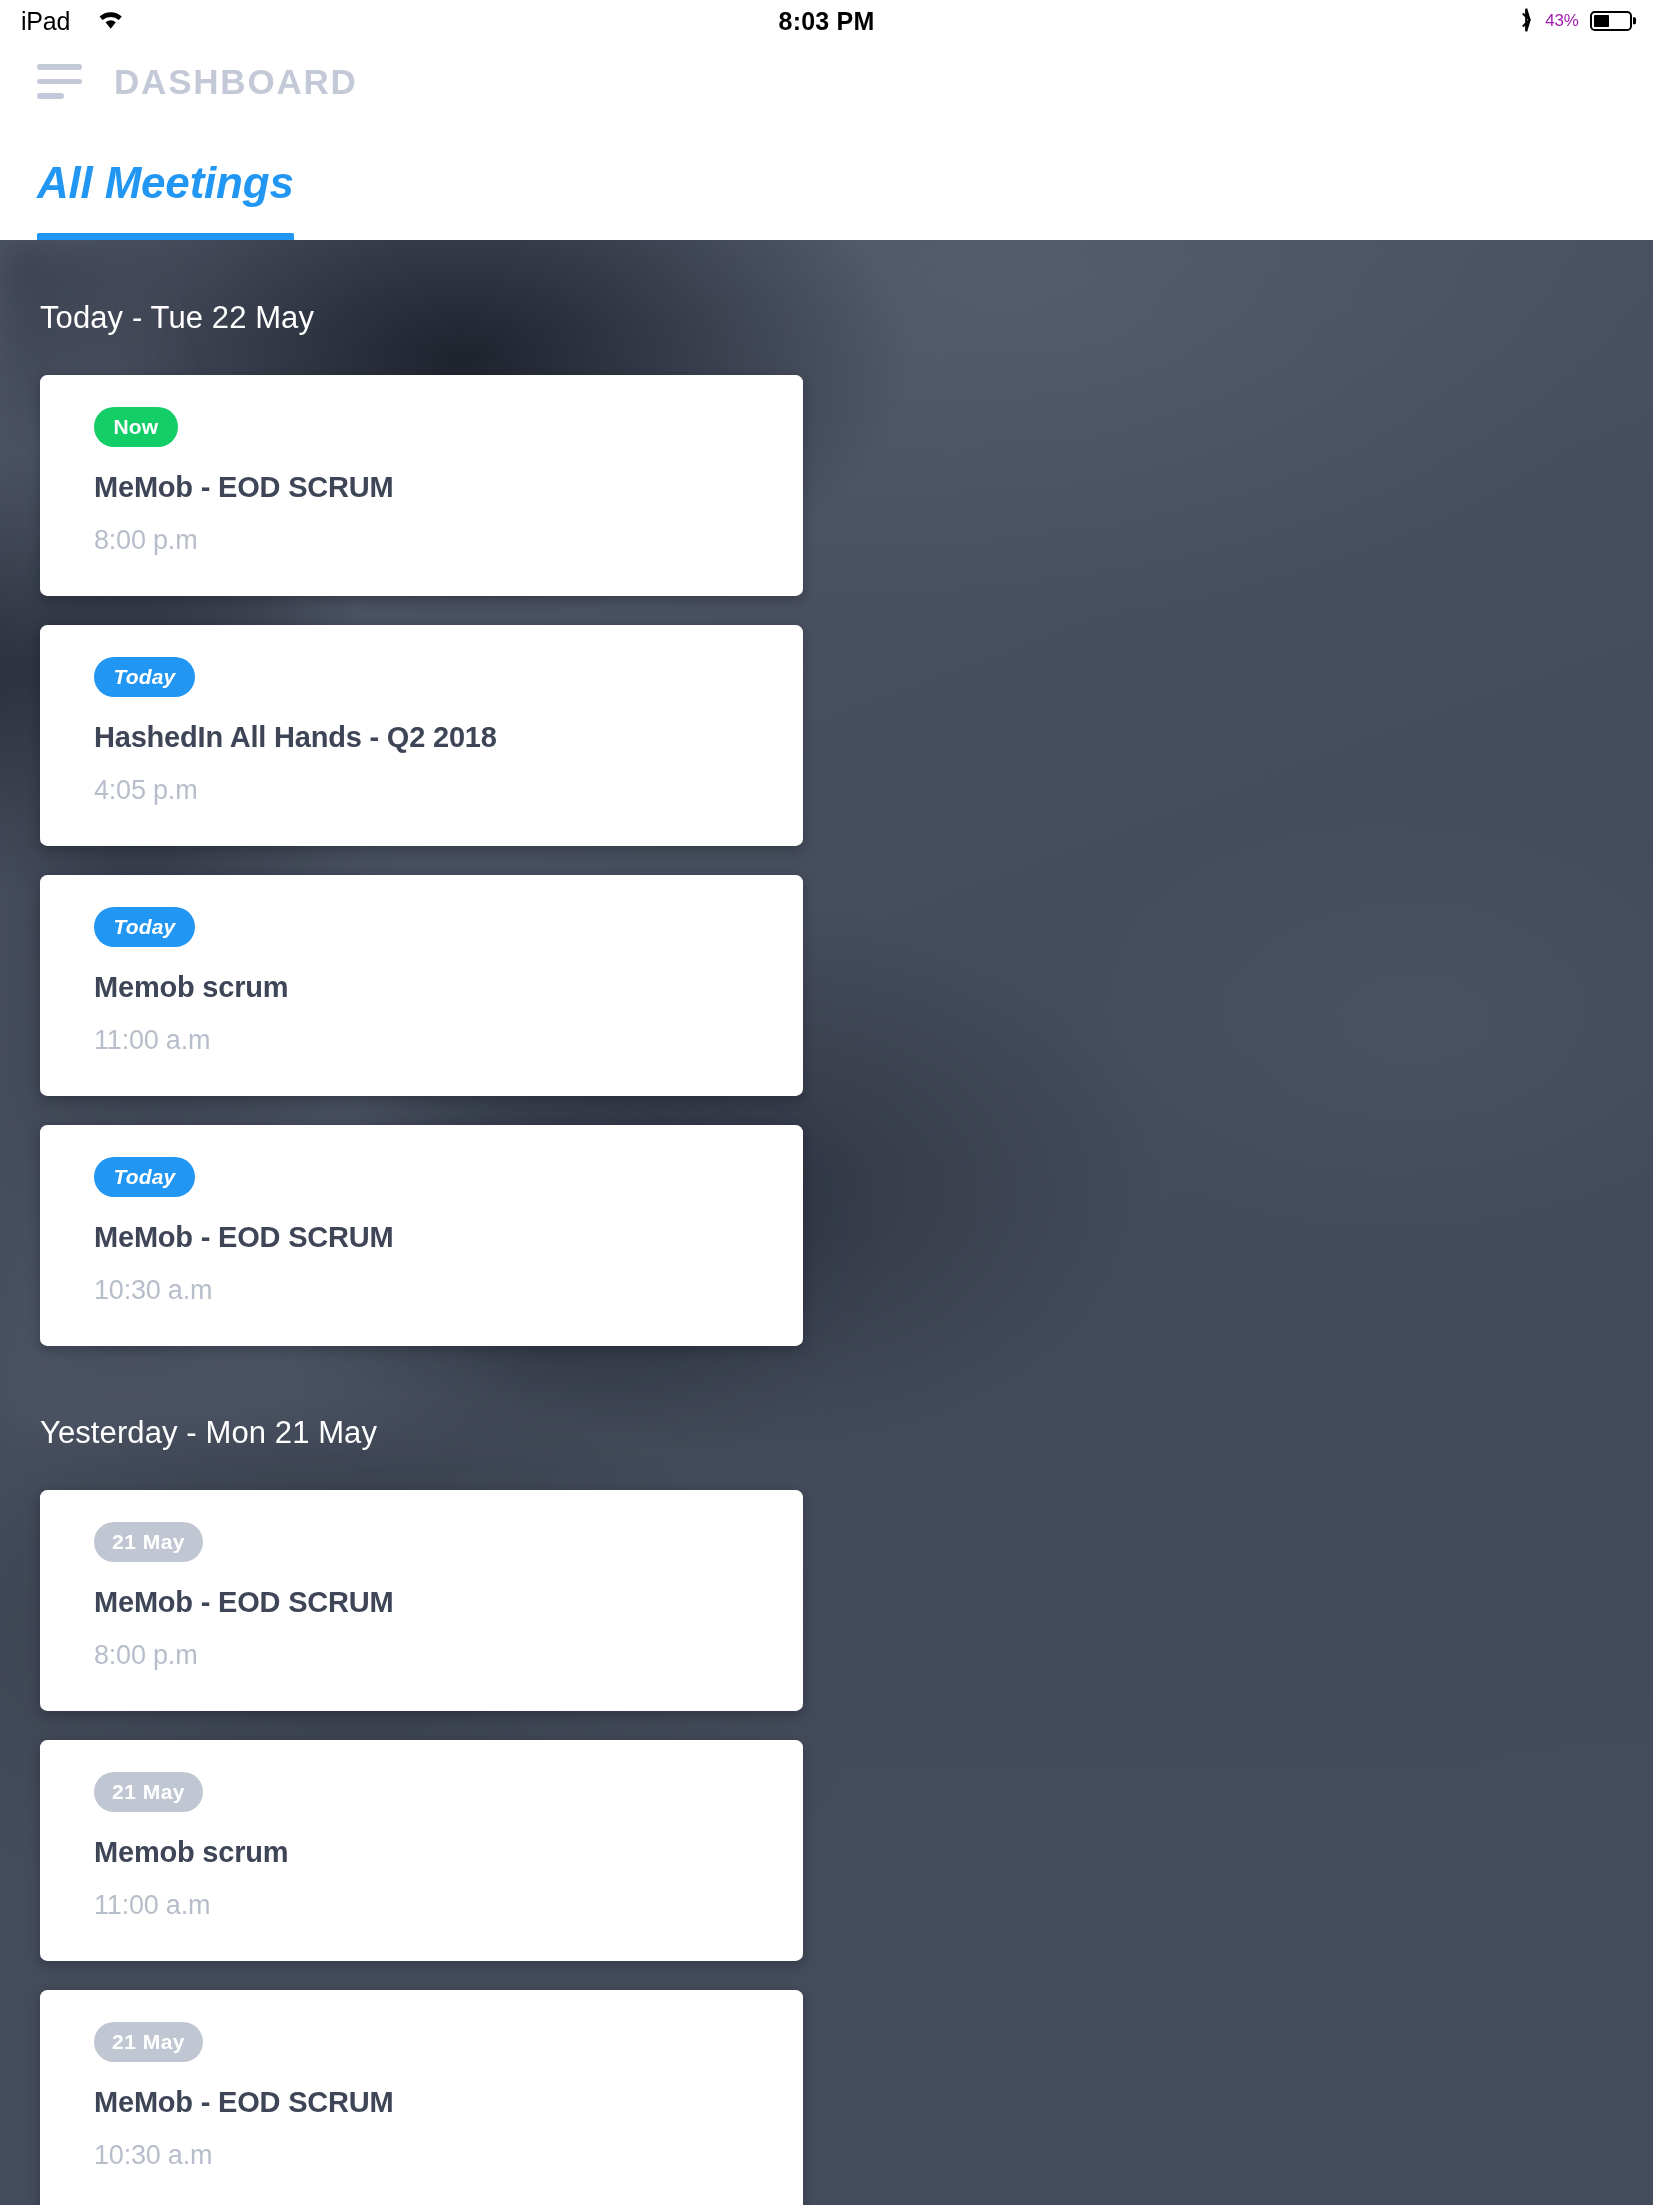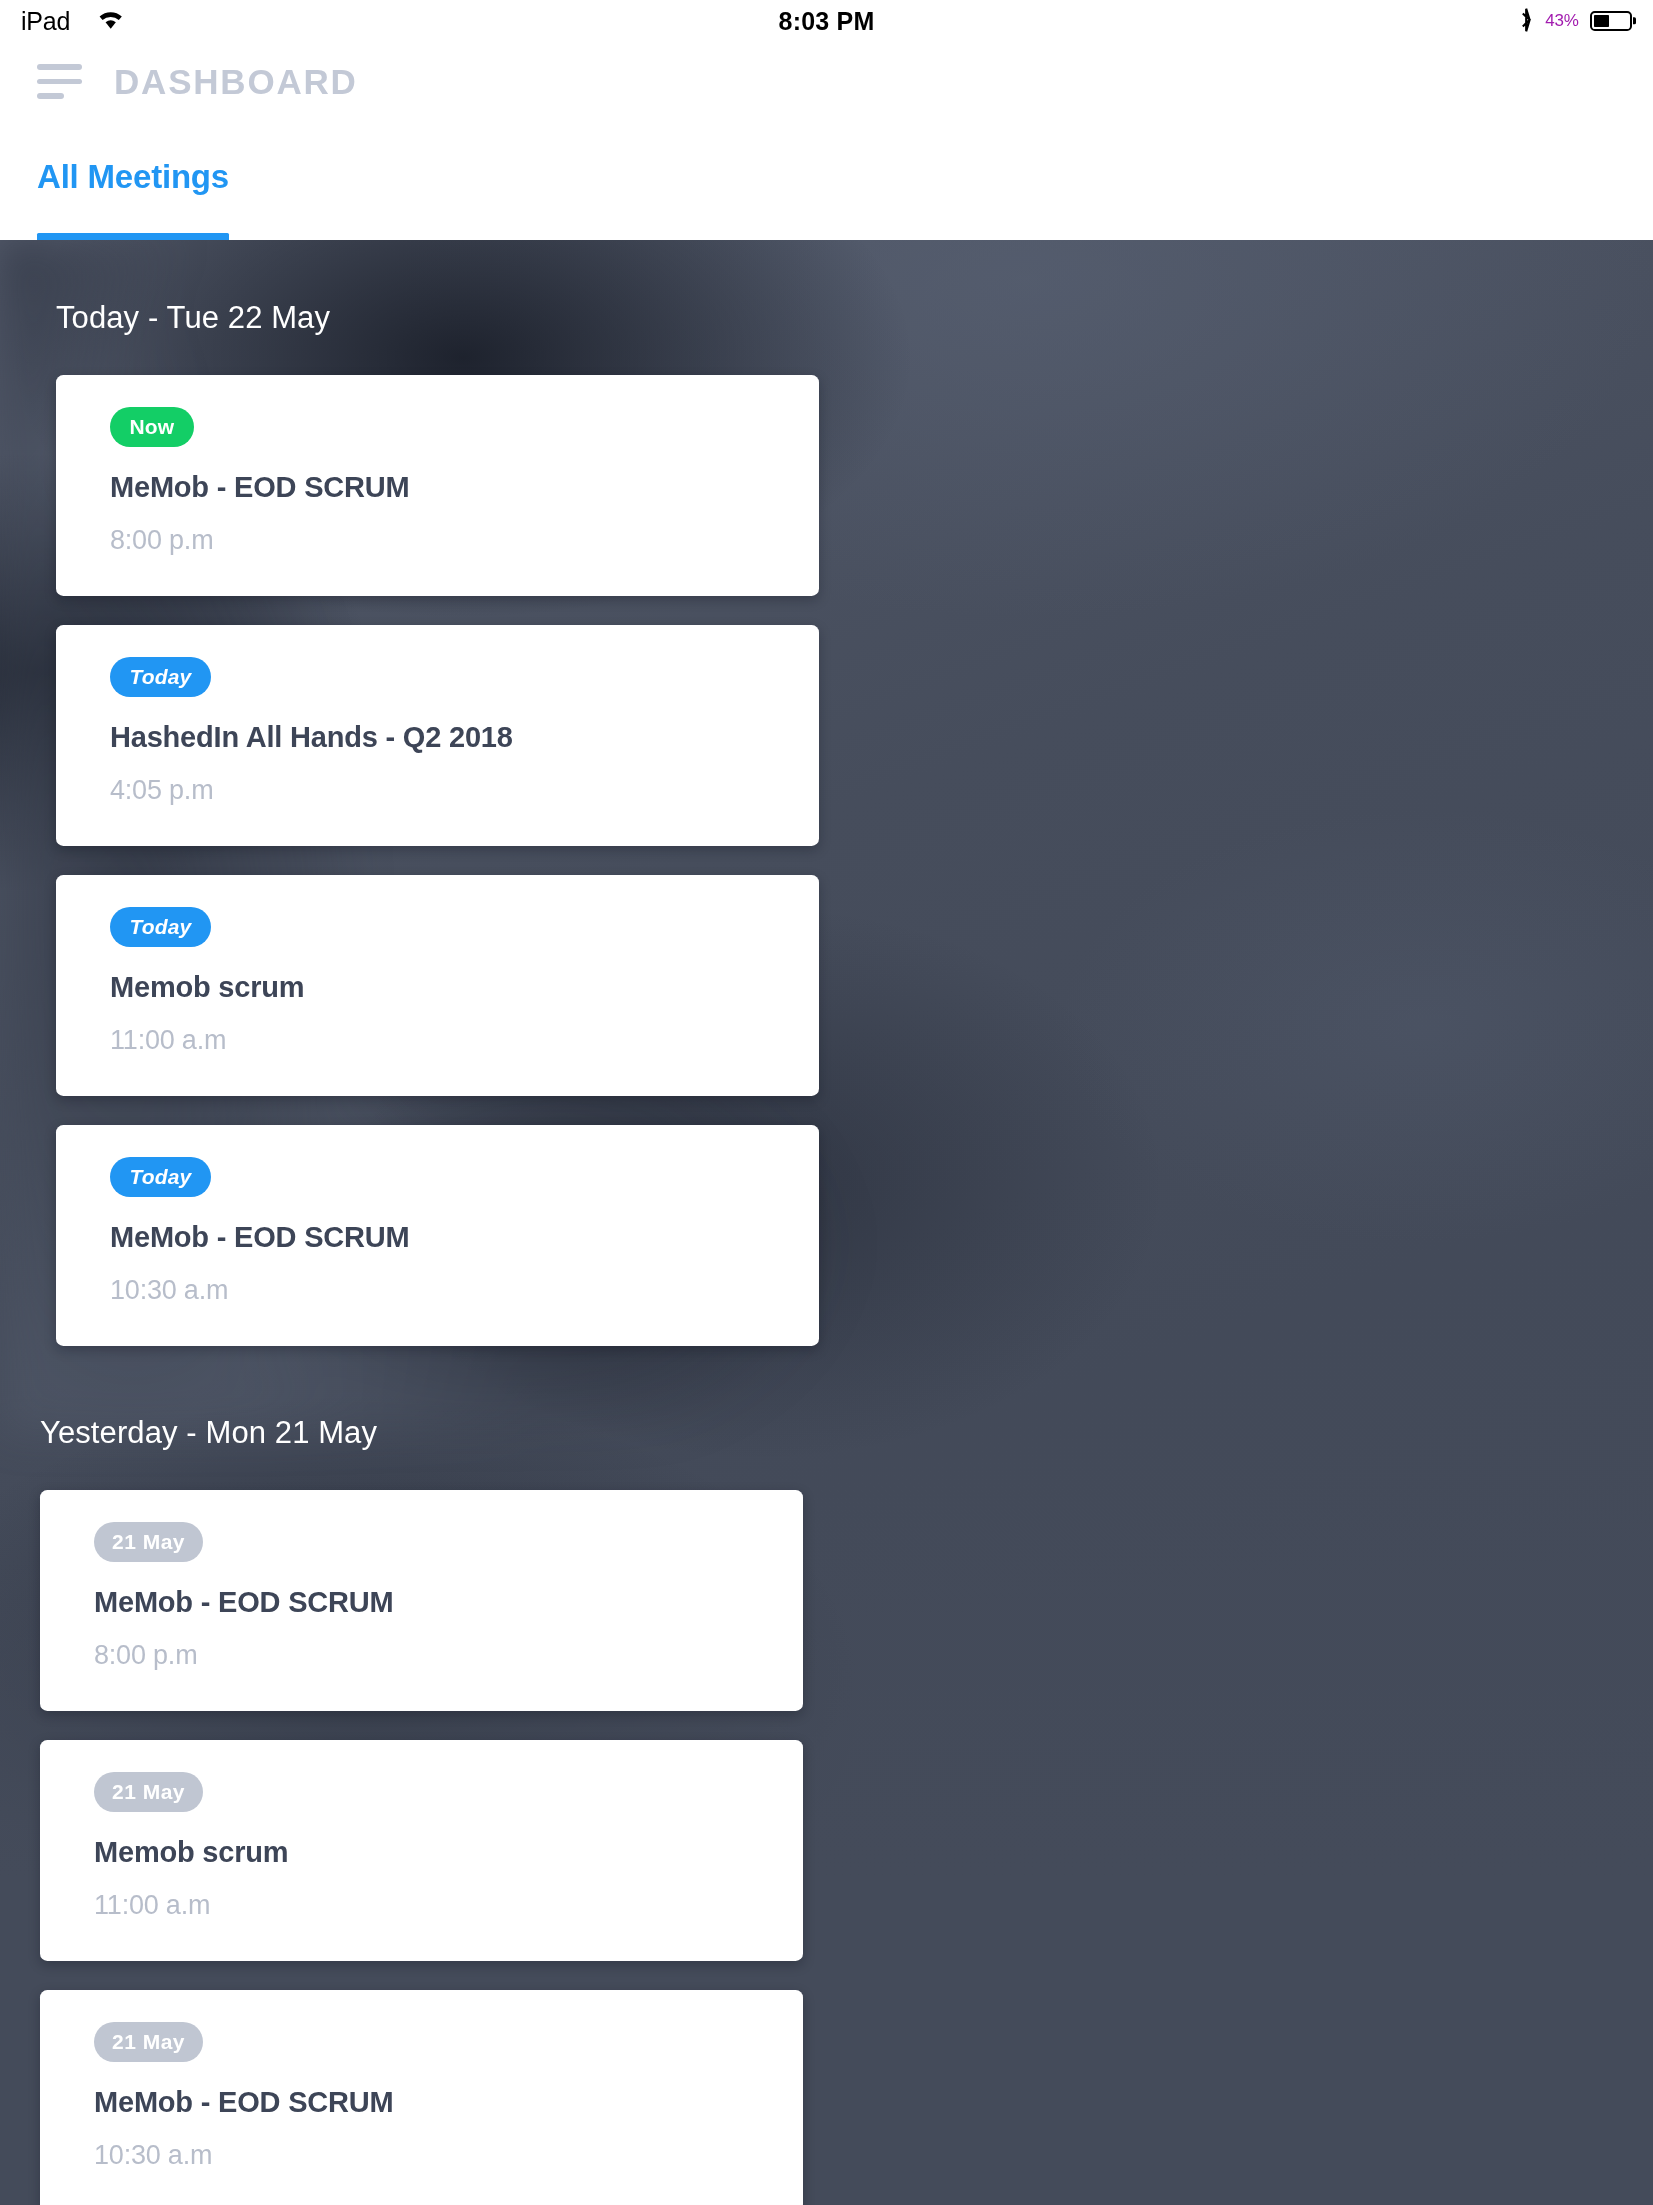--- a/index.html
+++ b/index.html
@@ -85,23 +85,24 @@
     position:relative;
   }
   .tab{
     position:relative;
     padding:37px 0 0 0;
     margin-right:81px;
     cursor:pointer;
     height:119px;
   }
   .tab-label{
-    font-size:33px; font-weight:700;
+    font-size:44px; font-weight:700;
     letter-spacing:-0.2px;
     display:block;
+    font-style:italic;
   }
   .tab.active .tab-label{ color:#2196f3; }
   .tab.inactive .tab-label{ color:#b9bfcc; font-weight:400; }
   .tab-underline{
     position:absolute; left:0; bottom:0;
     height:7.3px; width:100%;
     background:#2196f3;
     border-radius:1.6px 1.6px 0 0;
   }
 
@@ -144,21 +145,21 @@
     position:relative; z-index:2;
     padding:0 40px;
   }
 
   
   .section-title{
     font-size:31px; color:#ffffff; font-weight:400;
     letter-spacing:0.1px;
     margin-bottom:39px;
   }
-  .sec-today{ padding-top:60px;margin-left:16px; }
+  .sec-today{ padding-top:60px; }
   .sec-yesterday{ padding-top:69px; }
 
   .card-grid{
     display:flex; flex-wrap:wrap;
     gap:29px 53px;
   }
 
   
   .card{
     width:763px; height:221px;

